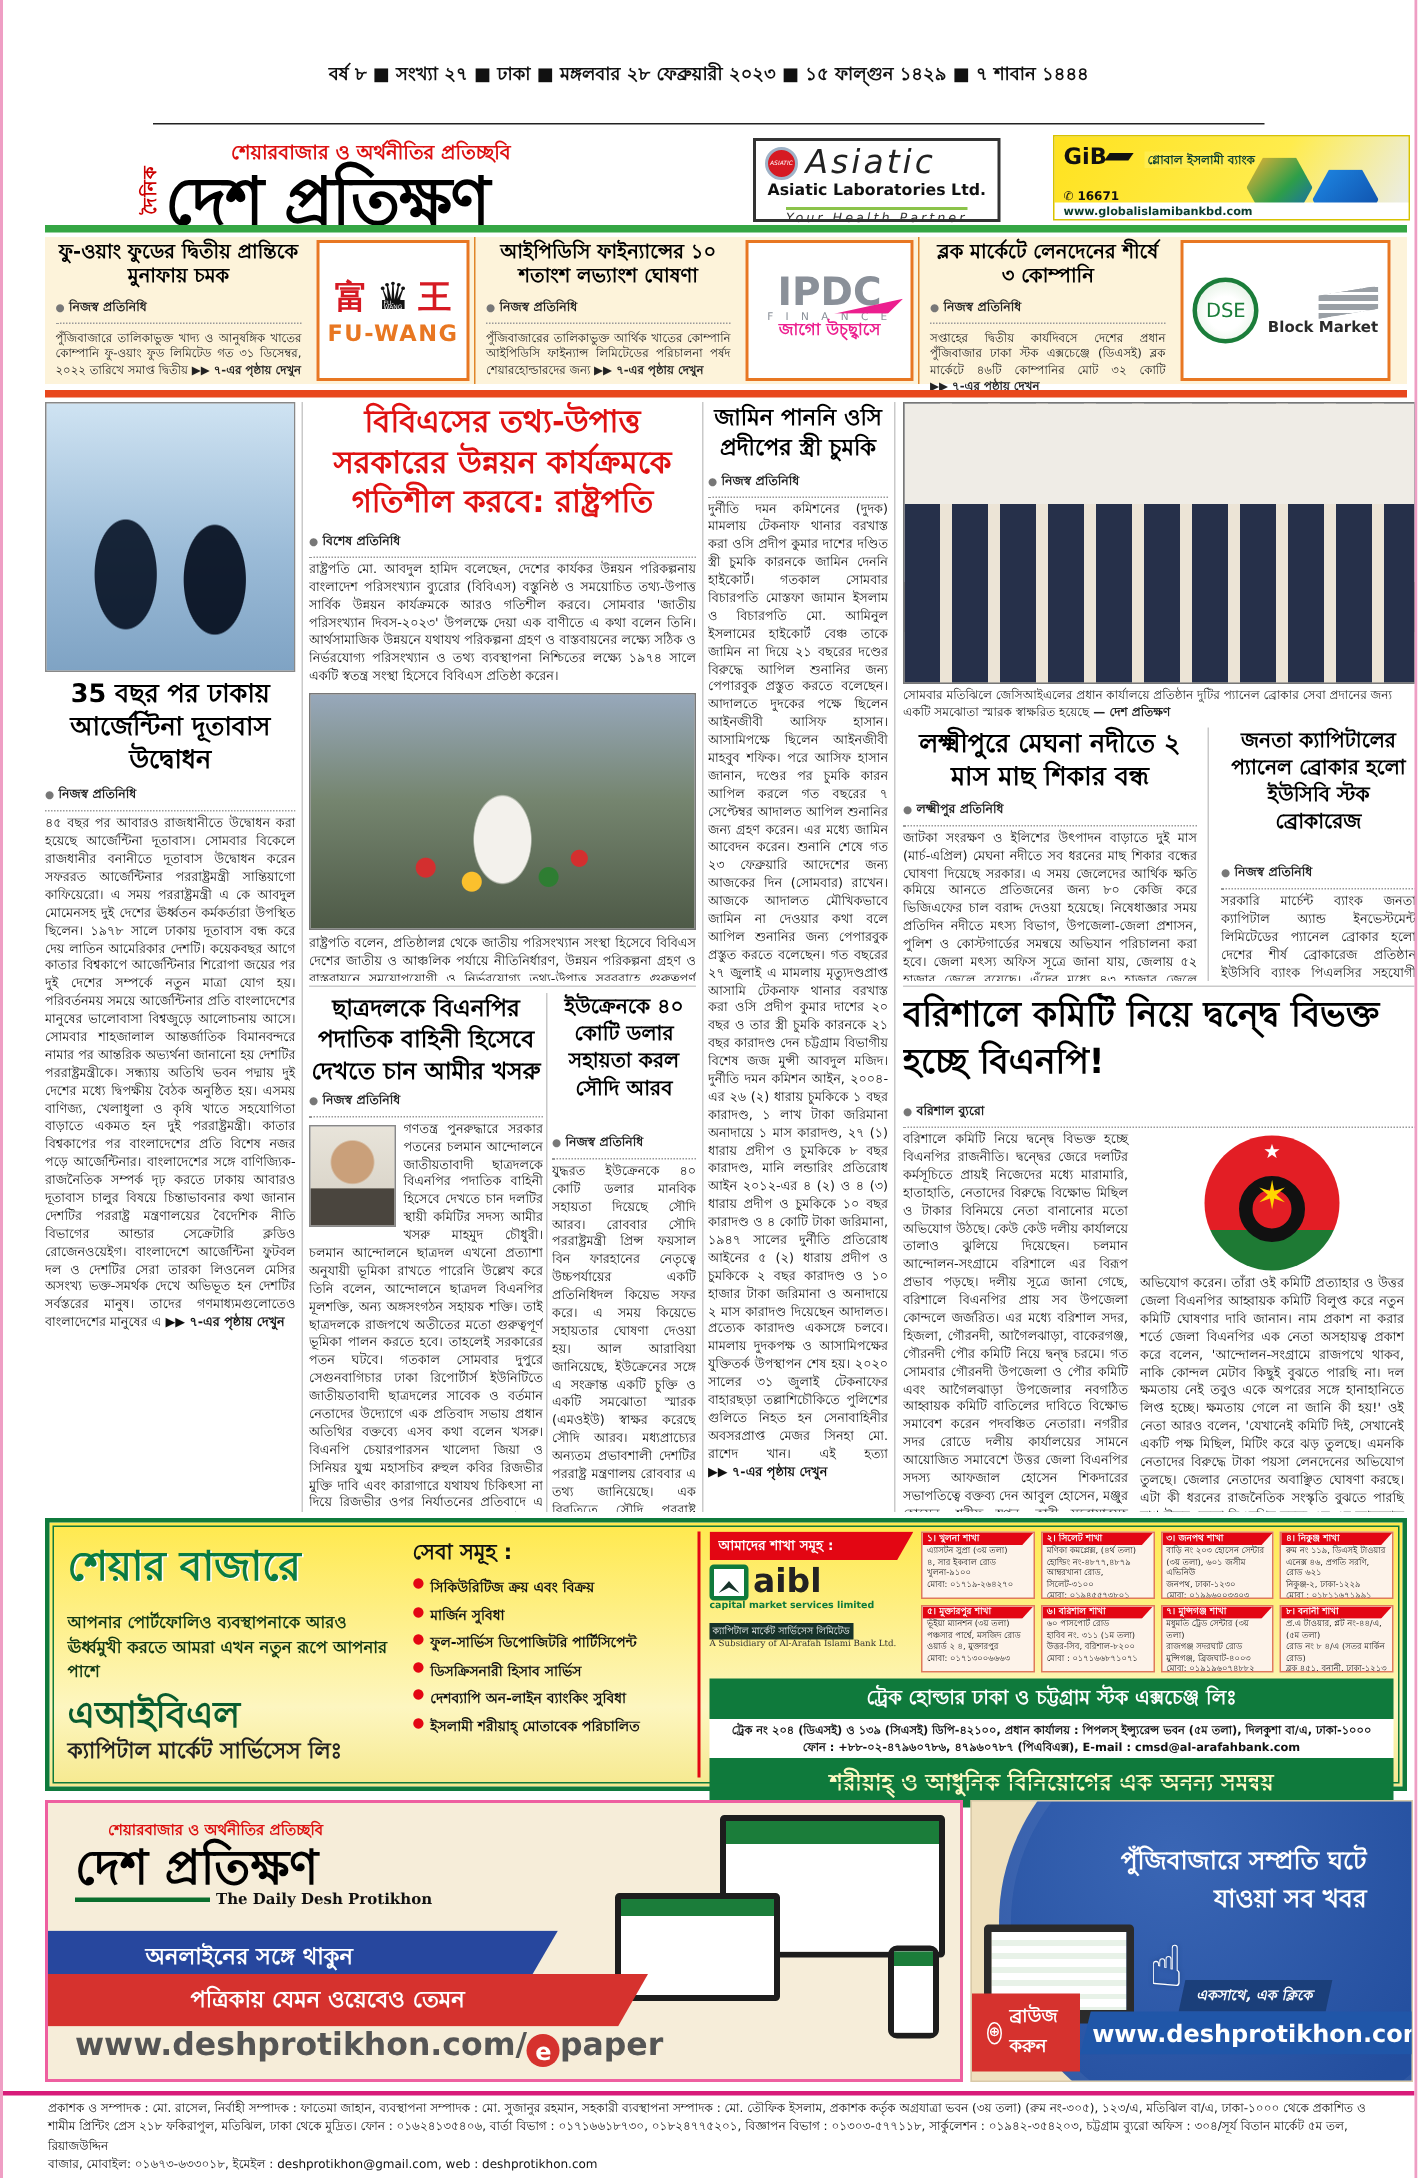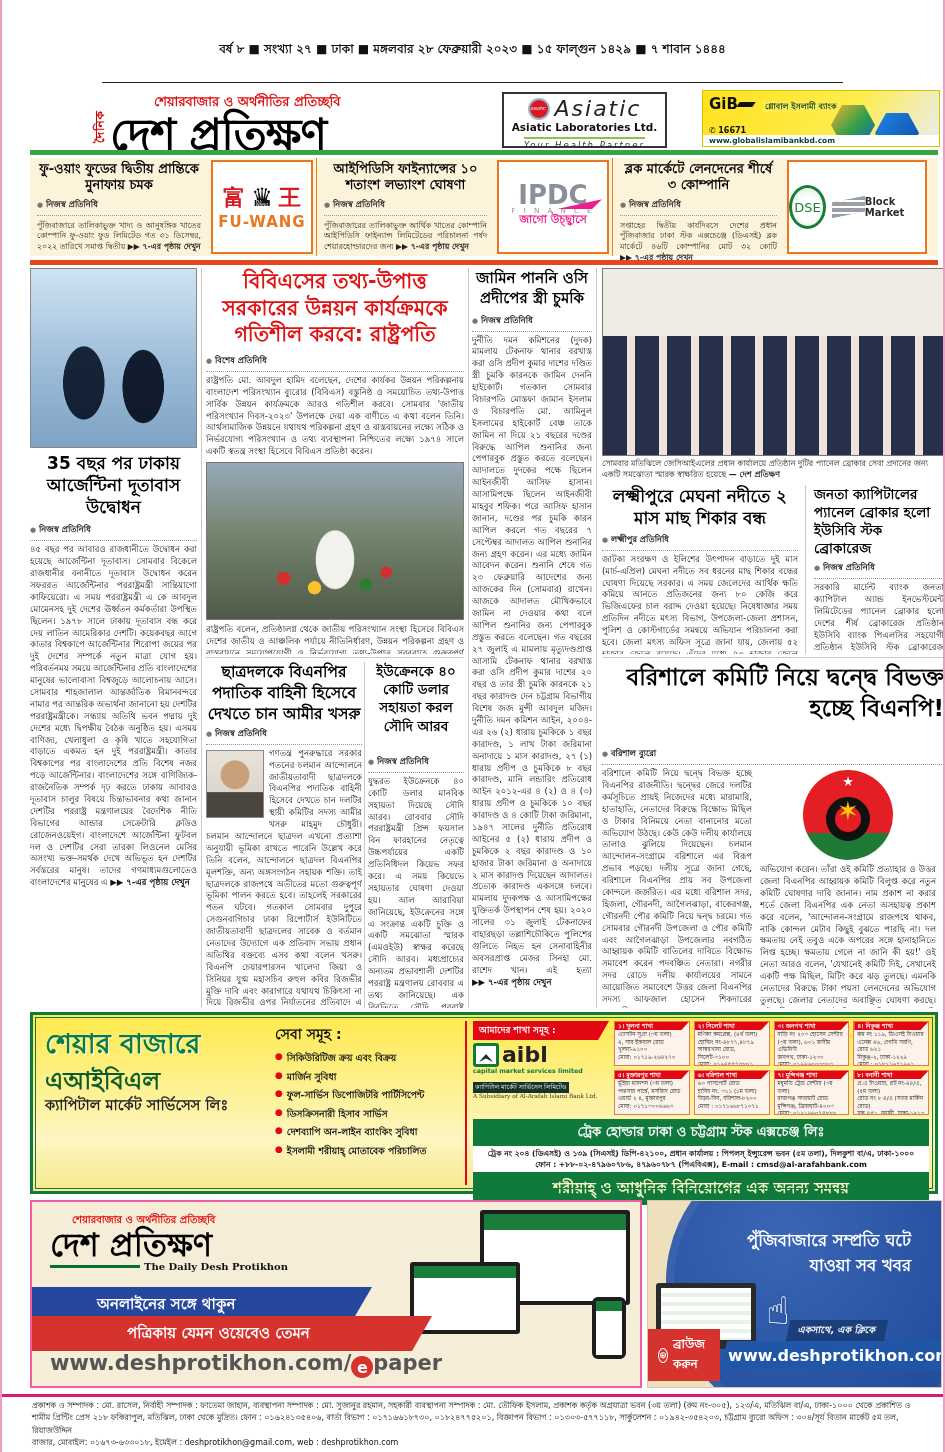--- a/index.html
+++ b/index.html
@@ -8,21 +8,21 @@
 
 .dateline{position:absolute;top:40px;left:0;right:0;text-align:center;font-size:12px;font-weight:bold;color:#111}
 .dateline-rule{position:absolute;top:82px;left:100px;right:100px;border-top:1.5px solid #222}
 
 .logo{position:absolute;top:92px;left:88px;display:flex;align-items:flex-start}
 .daily{color:#c00;font-weight:bold;font-size:12px;writing-mode:vertical-rl;transform:rotate(180deg);margin-top:18px;letter-spacing:1px}
 .tagline{color:#d11;font-weight:bold;font-size:13px;margin-left:44px}
 .nptitle{font-size:44px;font-weight:800;color:#000;line-height:1.0;letter-spacing:-1px}
 .npsub{display:flex;align-items:center;justify-content:flex-end;font-family:"DejaVu Serif","Liberation Serif",serif;font-weight:bold;font-size:13px;color:#111}
 .asiatic{position:absolute;top:92px;left:500px;width:165px;height:56px;border:2px solid #333;background:#fff;padding:2px 6px;text-align:center}
-.as-row{display:flex;align-items:center;justify-content:center;gap:5px}
+.as-row{display:flex;align-items:center;gap:5px}
 .as-logo{width:22px;height:22px;border-radius:50%;background:#d61a23;color:#fff;font-size:4px;display:flex;align-items:center;justify-content:center;flex:none;border:2px solid #9fb3c8}
 .as-brand{font-size:22px;font-style:italic;color:#222;letter-spacing:2px}
 .as-line{font-size:10.5px;font-weight:bold;color:#111}
 .as-slogan{font-size:8.5px;font-style:italic;color:#333;letter-spacing:2px;border-top:2px solid #8bc34a;display:inline-block;padding-top:1px}
 .gib{position:absolute;top:90px;left:700px;width:238px;height:57px;background:linear-gradient(120deg,#ffe21f,#ffec4d 60%,#e9edf2);border:1px solid #d8c200;padding:3px 6px;overflow:hidden}
 .gib-brand{font-size:15px;font-weight:800;color:#111}
 .gib-slash{display:inline-block;width:16px;height:5px;background:#111;transform:skewX(-35deg);margin:0 4px 2px 0}
 .gib-name{font-size:8px;font-weight:bold;color:#0b3d2e;background:#ffec4d;padding:1px 2px}
 .gib-hex{position:absolute;width:44px;height:40px;clip-path:polygon(25% 0,75% 0,100% 50%,75% 100%,25% 100%,0 50%)}
 .hex1{left:128px;top:14px;background:linear-gradient(135deg,#f2b233,#2e9e49 55%,#1565c0)}
@@ -41,21 +41,21 @@
 .fw-row{display:flex;align-items:center;gap:6px}
 .fw-cn{color:#d61a23;font-size:22px;font-weight:bold}
 .fw-crown{color:#111;font-size:24px;line-height:.8;position:relative}
 .fw-crown i{position:absolute;left:50%;top:58%;transform:translateX(-50%);font-style:normal;font-size:4px;background:#111;color:#fff;padding:0 1px}
 .fw-label{color:#e87722;font-weight:800;font-size:15px;letter-spacing:1px}
 .ipdc-brand{font-size:26px;font-weight:800;color:#8a9099;line-height:.9}
 .ipdc-sub{font-size:7px;letter-spacing:3px;color:#8a9099}
 .ipdc-swoosh{width:46px;height:10px;background:#ec1e8e;clip-path:polygon(0 100%,100% 0,78% 100%);margin-top:-16px;margin-left:52px}
 .ipdc-tag{color:#ec1e8e;font-size:11px;font-weight:bold;margin-top:2px}
 .dse-circ{width:44px;height:44px;border-radius:50%;border:3px solid #1b7d3a;background:radial-gradient(circle at 50% 55%,#fff 40%,#d8ecd8);display:flex;align-items:center;justify-content:center;color:#1b7d3a;font-size:13px}
-.bm{display:flex;flex-direction:row;align-items:flex-end}
+.bm{display:flex;flex-direction:column;align-items:flex-end}
 .bm-bricks{width:40px;height:22px;background:repeating-linear-gradient(#9aa0a6 0 4px,#fff 4px 6px),repeating-linear-gradient(90deg,#9aa0a6 0 8px,#fff 8px 10px);clip-path:polygon(0 30%,100% 0,100% 70%,0 100%)}
 .bm-label{font-size:10px;font-weight:800;color:#2b2b2b}
 .orangebar{position:absolute;top:260px;left:28px;right:5px;height:5px;background:#e8471d}
 
 .byline{font-size:8.3px;font-weight:bold;color:#222;padding:2px 0 3px;border-bottom:1px dotted #999;margin-bottom:3px}
 .bdot{color:#777;font-size:7px}
 .body{font-size:8.5px;line-height:1.4;text-align:justify;color:#111}
 .pr{font-weight:bold;white-space:nowrap}
 .vr{position:absolute;top:268px;width:0;border-left:1px solid #c9c9c9;height:740px}
 .hr-mid{position:absolute;top:657px;height:0;border-top:1px solid #c9c9c9}
@@ -78,31 +78,31 @@
 .ph-sign{width:342px;height:188px;border:1px solid #777;background:
  linear-gradient(#efece6 0 36%,transparent 36%),
  repeating-linear-gradient(90deg,#26304a 0 24px,#ece4d6 24px 32px),
  linear-gradient(transparent 0 64%,#7a5b3a 64% 82%,#b8a98e 82%)}
 .caption{font-size:8px;line-height:1.35;color:#222;margin:3px 0 4px}
 .credit{font-weight:bold}
 .rt-split{display:flex;gap:8px}
 .lax{width:204px;border-right:1px solid #c9c9c9;padding-right:7px}
 .jan{width:130px}
 .tLax{font-size:17px;font-weight:800;text-align:center;line-height:1.3;margin-bottom:2px}
-.tJan{font-size:13.5px;font-weight:800;text-align:left;line-height:1.35;margin-bottom:2px}
+.tJan{font-size:13.5px;font-weight:800;text-align:center;line-height:1.35;margin-bottom:16px}
 .chh{position:absolute;top:662px;left:204px;width:156px;height:346px;overflow:hidden}
 .tChh{font-size:15.5px;font-weight:800;text-align:center;line-height:1.35;margin-bottom:0}
 .ph-khasru{float:left;width:58px;height:68px;border:1px solid #888;margin:2px 5px 2px 0;background:
  radial-gradient(circle 15px at 50% 36%,#caa07a 92%,transparent),
  linear-gradient(transparent 0 62%,#4a453e 63%),
  linear-gradient(#e8e4da,#d4cec2)}
 .ukr{position:absolute;top:662px;left:366px;width:96px;height:346px;overflow:hidden}
 .tUkr{font-size:13.5px;font-weight:800;text-align:center;line-height:1.35;margin-bottom:18px}
 .bar{position:absolute;top:662px;left:600px;width:342px;height:346px;overflow:hidden}
-.tBar{font-size:23px;font-weight:800;text-align:right;line-height:1.35;margin-bottom:21px}
+.tBar{font-size:23px;font-weight:800;text-align:left;line-height:1.35;margin-bottom:8px}
 .bar-cols{display:flex;gap:8px}
 .bar-c1{width:150px}.bar-c2{width:176px}
 .bnp{width:90px;height:90px;border-radius:50%;background:linear-gradient(#e31e25 70%,#1e7a34 70%);position:relative;margin:2px auto 4px;flex:none}
 .bnp-star{position:absolute;top:4px;left:50%;transform:translateX(-50%);color:#fff;font-size:13px}
 .bnp-gear{position:absolute;left:50%;top:54%;transform:translate(-50%,-50%);width:44px;height:44px;border-radius:50%;border:9px solid #111;background:transparent}
 .bnp-sheaf{position:absolute;left:50%;top:46%;transform:translate(-50%,-50%);color:#ffd600;font-size:26px;line-height:1}
 
 .aibl{position:absolute;top:1012px;left:28px;right:5px;height:182px;border:3px solid #0f7a3c;outline:1px solid #0f7a3c;outline-offset:-6px;background:linear-gradient(#ffe94d,#fdf6c0 70%,#f6e98f);display:flex;padding:6px}
 .aibl-l{width:232px;padding:2px 6px}
 .sb-big{font-size:27px;font-weight:800;color:#0a7b41;text-shadow:1px 1px 0 #fff}
@@ -315,20 +315,21 @@
           <span class="bnp-sheaf">✶</span>
         </div>
         <div class="body"><span>অভিযোগ করেন। তাঁরা ওই কমিটি প্রত্যাহার ও উত্তর জেলা বিএনপির আহ্বায়ক কমিটি বিলুপ্ত করে নতুন কমিটি ঘোষণার দাবি জানান। নাম প্রকাশ না করার শর্তে জেলা বিএনপির এক নেতা অসহায়ত্ব প্রকাশ করে বলেন, 'আন্দোলন-সংগ্রামে রাজপথে থাকব, নাকি কোন্দল মেটাব কিছুই বুঝতে পারছি না। দল ক্ষমতায় নেই তবুও একে অপরের সঙ্গে হানাহানিতে লিপ্ত হচ্ছে। ক্ষমতায় গেলে না জানি কী হয়!' ওই নেতা আরও বলেন, 'যেখানেই কমিটি দিই, সেখানেই একটি পক্ষ মিছিল, মিটিং করে ঝড় তুলছে। এমনকি নেতাদের বিরুদ্ধে টাকা পয়সা লেনদেনের অভিযোগ তুলছে। জেলার নেতাদের অবাঞ্ছিত ঘোষণা করছে। এটা কী ধরনের রাজনৈতিক সংস্কৃতি বুঝতে পারছি না।' উত্তর জেলা বিএনপির সদস্য এস এম আফজাল অভিযোগ করেন, ওই কমিটিগুলোতে যাঁরা স্থান পেয়েছেন, তাঁরা ১/১১-এর সংস্কারপন্থী, জাতীয় পার্টি থেকে আসা নেতা ও ব্যবসায়ী। গৌরনদী উপজেলা কমিটিতে নবীন প্রবাসীও আছেন। অন্যদিকে যাঁরা ত্যাগী, মামলা-হামলার শিকার, তাঁদের কমিটিতে উপেক্ষা করা হয়েছে। বিতর্কিত ওই কমিটি বাতিলের দাবি জানান তিনি। খোঁজ নিয়ে জানা গেছে, ৮ জানুয়ারি কবির তালুকদারকে আহ্বায়ক ও বশির আহমেদকে সদস্যসচিব করে আগৈলঝাড়া; সরোয়ার</span> </div>
       </div>
     </div>
   </div>
 
   <div class="aibl">
     <div class="aibl-l">
       <div class="sb-big">শেয়ার বাজারে</div>
+      <div class="sb-txt">আপনার পোর্টফোলিও ব্যবস্থাপনাকে আরও ঊর্ধ্বমুখী করতে আমরা এখন নতুন রূপে আপনার পাশে</div>
       <div class="sb-brand">এআইবিএল</div>
       <div class="sb-brand2">ক্যাপিটাল মার্কেট সার্ভিসেস লিঃ</div>
     </div>
     <div class="aibl-m">
       <div class="sv-t">সেবা সমূহ :</div>
       <div class="sv">
           <i>●</i>
           <span>সিকিউরিটিজ ক্রয় এবং বিক্রয়</span>
         </div>
       <div class="sv">

